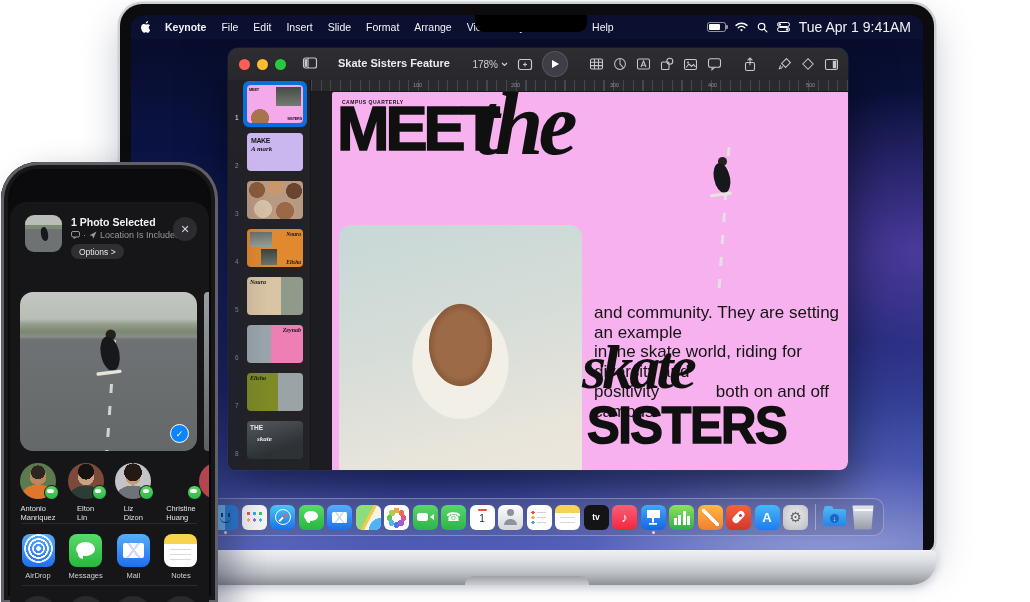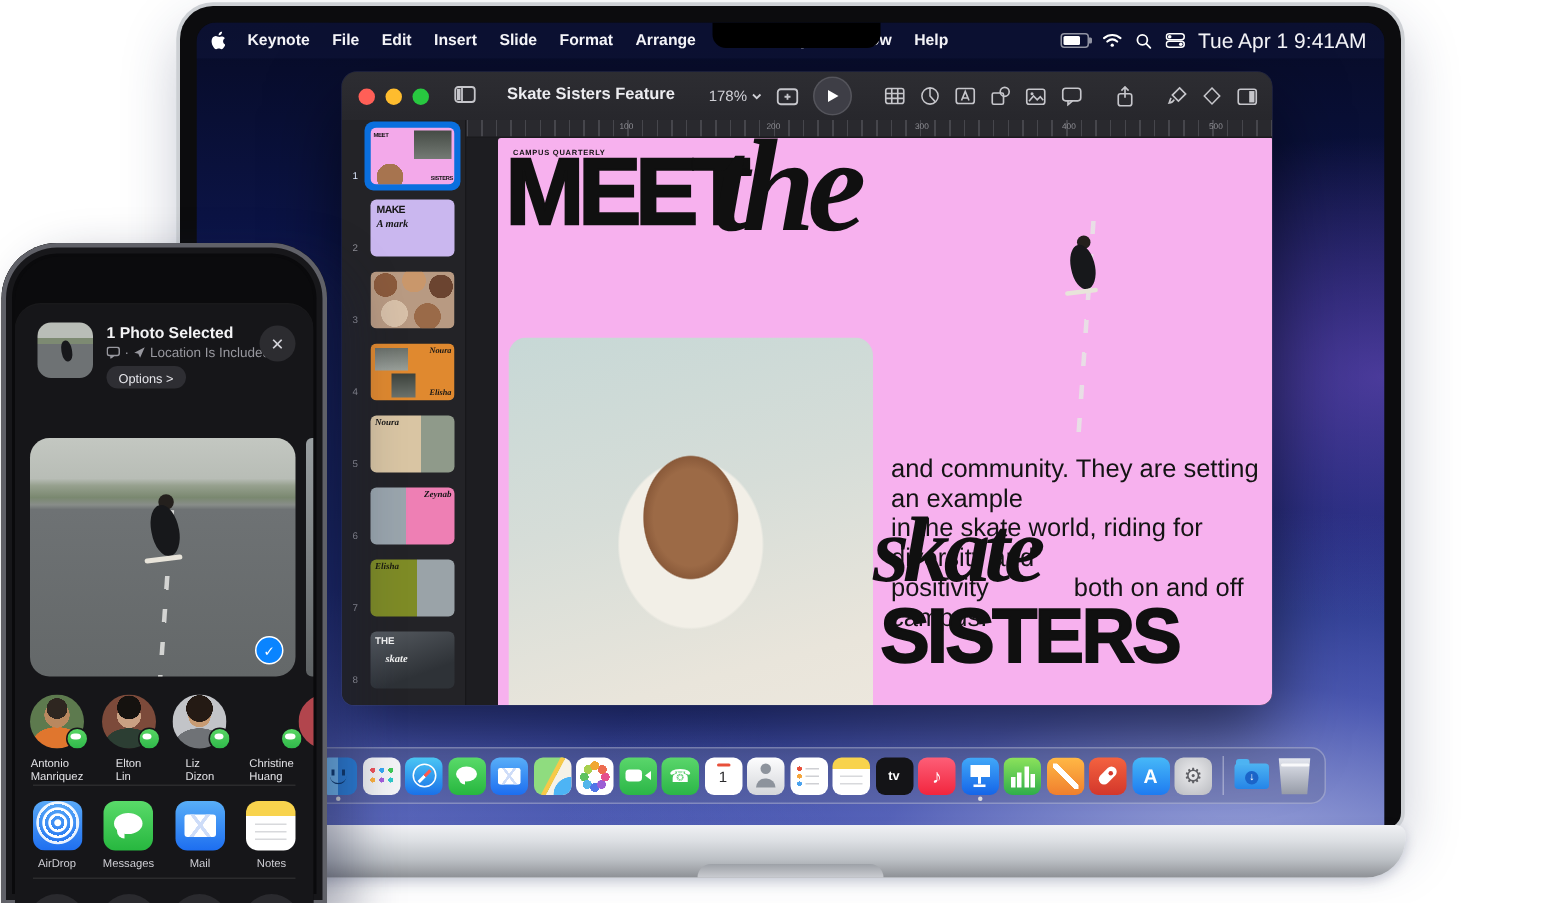--- a/index.html
+++ b/index.html
@@ -21,21 +21,21 @@
             border-radius:6px 6px 26px 26px;box-shadow:0 3px 8px rgba(60,70,110,.25);}
   .mac-lip{position:absolute;left:50%;bottom:0;width:124px;height:9px;margin-left:-62px;
            background:linear-gradient(180deg,#9da1a7,#caccd1);border-radius:10px 10px 0 0;}
   .notch{position:absolute;left:50%;top:0;width:112px;height:17px;margin-left:-52px;background:#000;
          border-radius:0 0 9px 9px;z-index:5;}
 
   
   .menubar{position:absolute;left:0;right:0;top:0;height:24px;background:rgba(16,20,56,.58);
            display:flex;align-items:center;color:#f3f3f7;font-size:10.5px;z-index:4;}
   .mb-left{display:flex;align-items:flex-start;gap:15px;padding-left:8px;}
-  .mb-item{white-space:nowrap;font-weight:bold;}
+  .mb-item{white-space:nowrap;}
   .mb-item.bold{font-weight:700;}
   .mb-right{position:absolute;right:12px;top:0;height:24px;display:flex;align-items:center;gap:9px;}
   .battery{width:17px;height:8.5px;border:1px solid rgba(255,255,255,.55);border-radius:2.5px;position:relative;}
   .battery i{position:absolute;left:1px;top:1px;bottom:1px;width:11px;background:#fff;border-radius:1px;}
   .battery u{position:absolute;right:-3px;top:2.2px;width:1.8px;height:3.6px;background:rgba(255,255,255,.55);border-radius:0 1px 1px 0;}
   .mb-clock{font-size:14px;white-space:nowrap;}
 
   
   .kn-window{position:absolute;left:97px;top:33px;width:620px;height:422px;background:#202024;
              border-radius:10px 10px 8px 8px;overflow:hidden;z-index:3;

